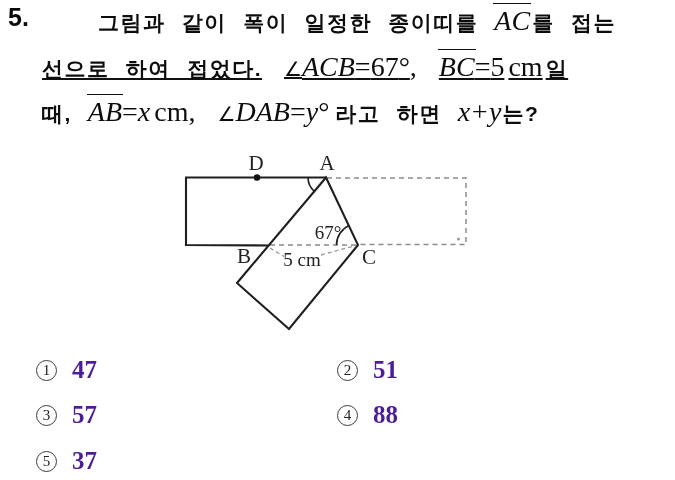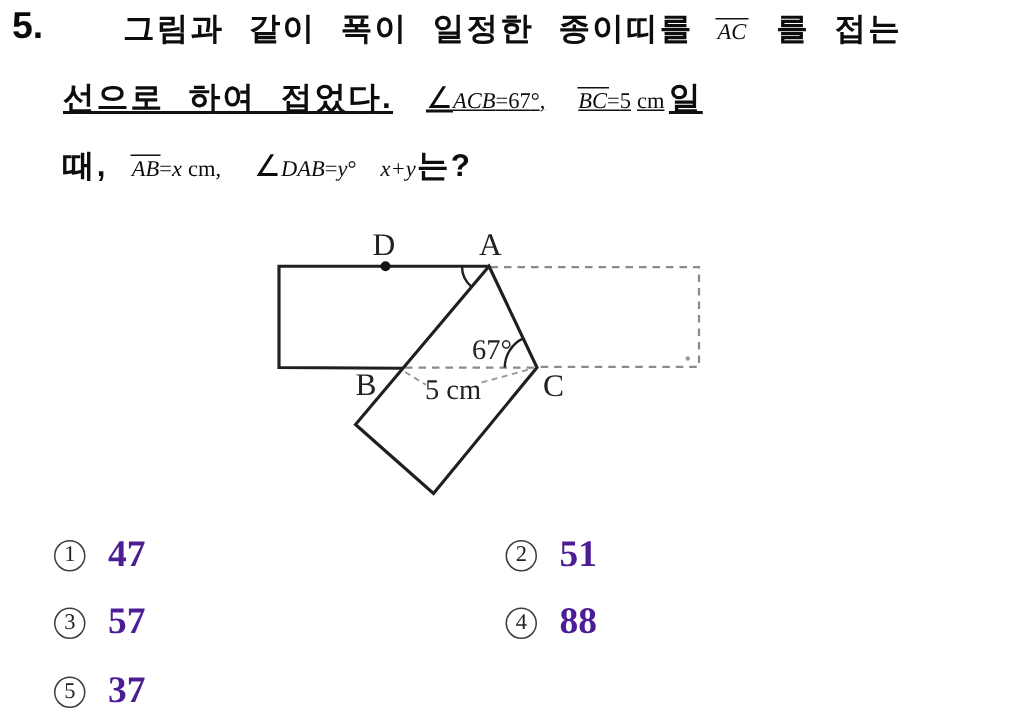--- a/index.html
+++ b/index.html
@@ -6,31 +6,31 @@
   body{width:675px;height:480px;background:#ffffff;position:relative;overflow:hidden;
        font-family:"Liberation Sans",sans-serif;color:#111;}
   .abs{position:absolute;}
 
   
   .prob-num{left:8px;top:3px;font-size:25px;font-weight:700;color:#0a0a0a;
             font-family:"Liberation Sans",sans-serif;}
   .tline{white-space:nowrap;height:34px;display:flex;align-items:baseline;}
   .ko{font-family:"Liberation Sans",sans-serif;font-weight:700;font-size:21px;
       letter-spacing:1.5px;word-spacing:9px;color:#0d0d0d;}
-  .math{font-family:"Liberation Serif",serif;font-size:15px;color:#0d0d0d;}
+  .math{font-family:"Liberation Serif",serif;font-size:28px;color:#0d0d0d;}
   .mi{font-style:italic;}
   .ang{font-family:"DejaVu Sans",sans-serif;font-style:normal;font-size:20px;}
   .ov{position:relative;font-style:italic;}
   .ov::before{content:"";position:absolute;left:-1px;right:-1px;top:-2px;height:0;
               border-top:1.8px solid #111;}
   .gap-m{margin-left:16px;}
   .gap-l{margin-left:22px;}
   .unit{margin-left:4px;font-style:normal;}
 
-  #line1{left:82px;top:5px;}
+  #line1{left:98px;top:5px;}
   #line2{left:42px;top:51px;text-decoration:underline;}
   #line3{left:42px;top:96px;}
 
   
   #figure{left:140px;top:145px;}
   .figtext{font-family:"Liberation Serif",serif;fill:#222;}
 
   
   .choice{display:flex;align-items:center;gap:15px;}
   .cmark{width:21px;height:21px;border:1.7px solid #3c3c3c;border-radius:50%;
@@ -43,21 +43,21 @@
   #c5{left:36px;top:447px;}
 </style>
 </head>
 <body>
 
 <div class="abs prob-num">5.</div>
 
 <div class="abs tline" id="line1">
   <span class="ko">그림과 같이 폭이 일정한 종이띠를</span>
   <span class="math ov gap-m">AC</span>
-  <span class="ko" style="margin-left:20px">를 접는</span>
+  <span class="ko" style="margin-left:2px">를 접는</span>
 </div>
 
 <div class="abs tline" id="line2">
   <span class="ko">선으로 하여 접었다.</span>
   <span class="math ang gap-l">∠</span>
   <span class="math mi">ACB</span>
   <span class="math">=</span>
   <span class="math">67</span>
   <span class="math">°</span>
   <span class="math">,</span>
@@ -73,20 +73,21 @@
   <span class="math ov gap-m">AB</span>
   <span class="math">=</span>
   <span class="math mi">x</span>
   <span class="math unit">cm</span>
   <span class="math">,</span>
   <span class="math ang gap-l">∠</span>
   <span class="math mi">DAB</span>
   <span class="math">=</span>
   <span class="math mi">y</span>
   <span class="math">°</span>
+  <span class="ko" style="margin-left:6px">라고 하면</span>
   <span class="math mi gap-m">x+y</span>
   <span class="ko" style="margin-left:1px">는?</span>
 </div>
 
 <svg id="figure" class="abs" width="340" height="200" viewBox="140 145 340 200" style="height:200px" preserveAspectRatio="none">
   <g fill="none" stroke="#8b8b8b" stroke-width="1.5" stroke-dasharray="5 4">
     <path d="M 327 178 L 466 178 L 466 244.5 L 359 244.5"></path>
     <path d="M 270 245 L 356 245"></path>
   </g>
   <g fill="none" stroke="#9a9a9a" stroke-width="1.3" stroke-dasharray="4 3">

